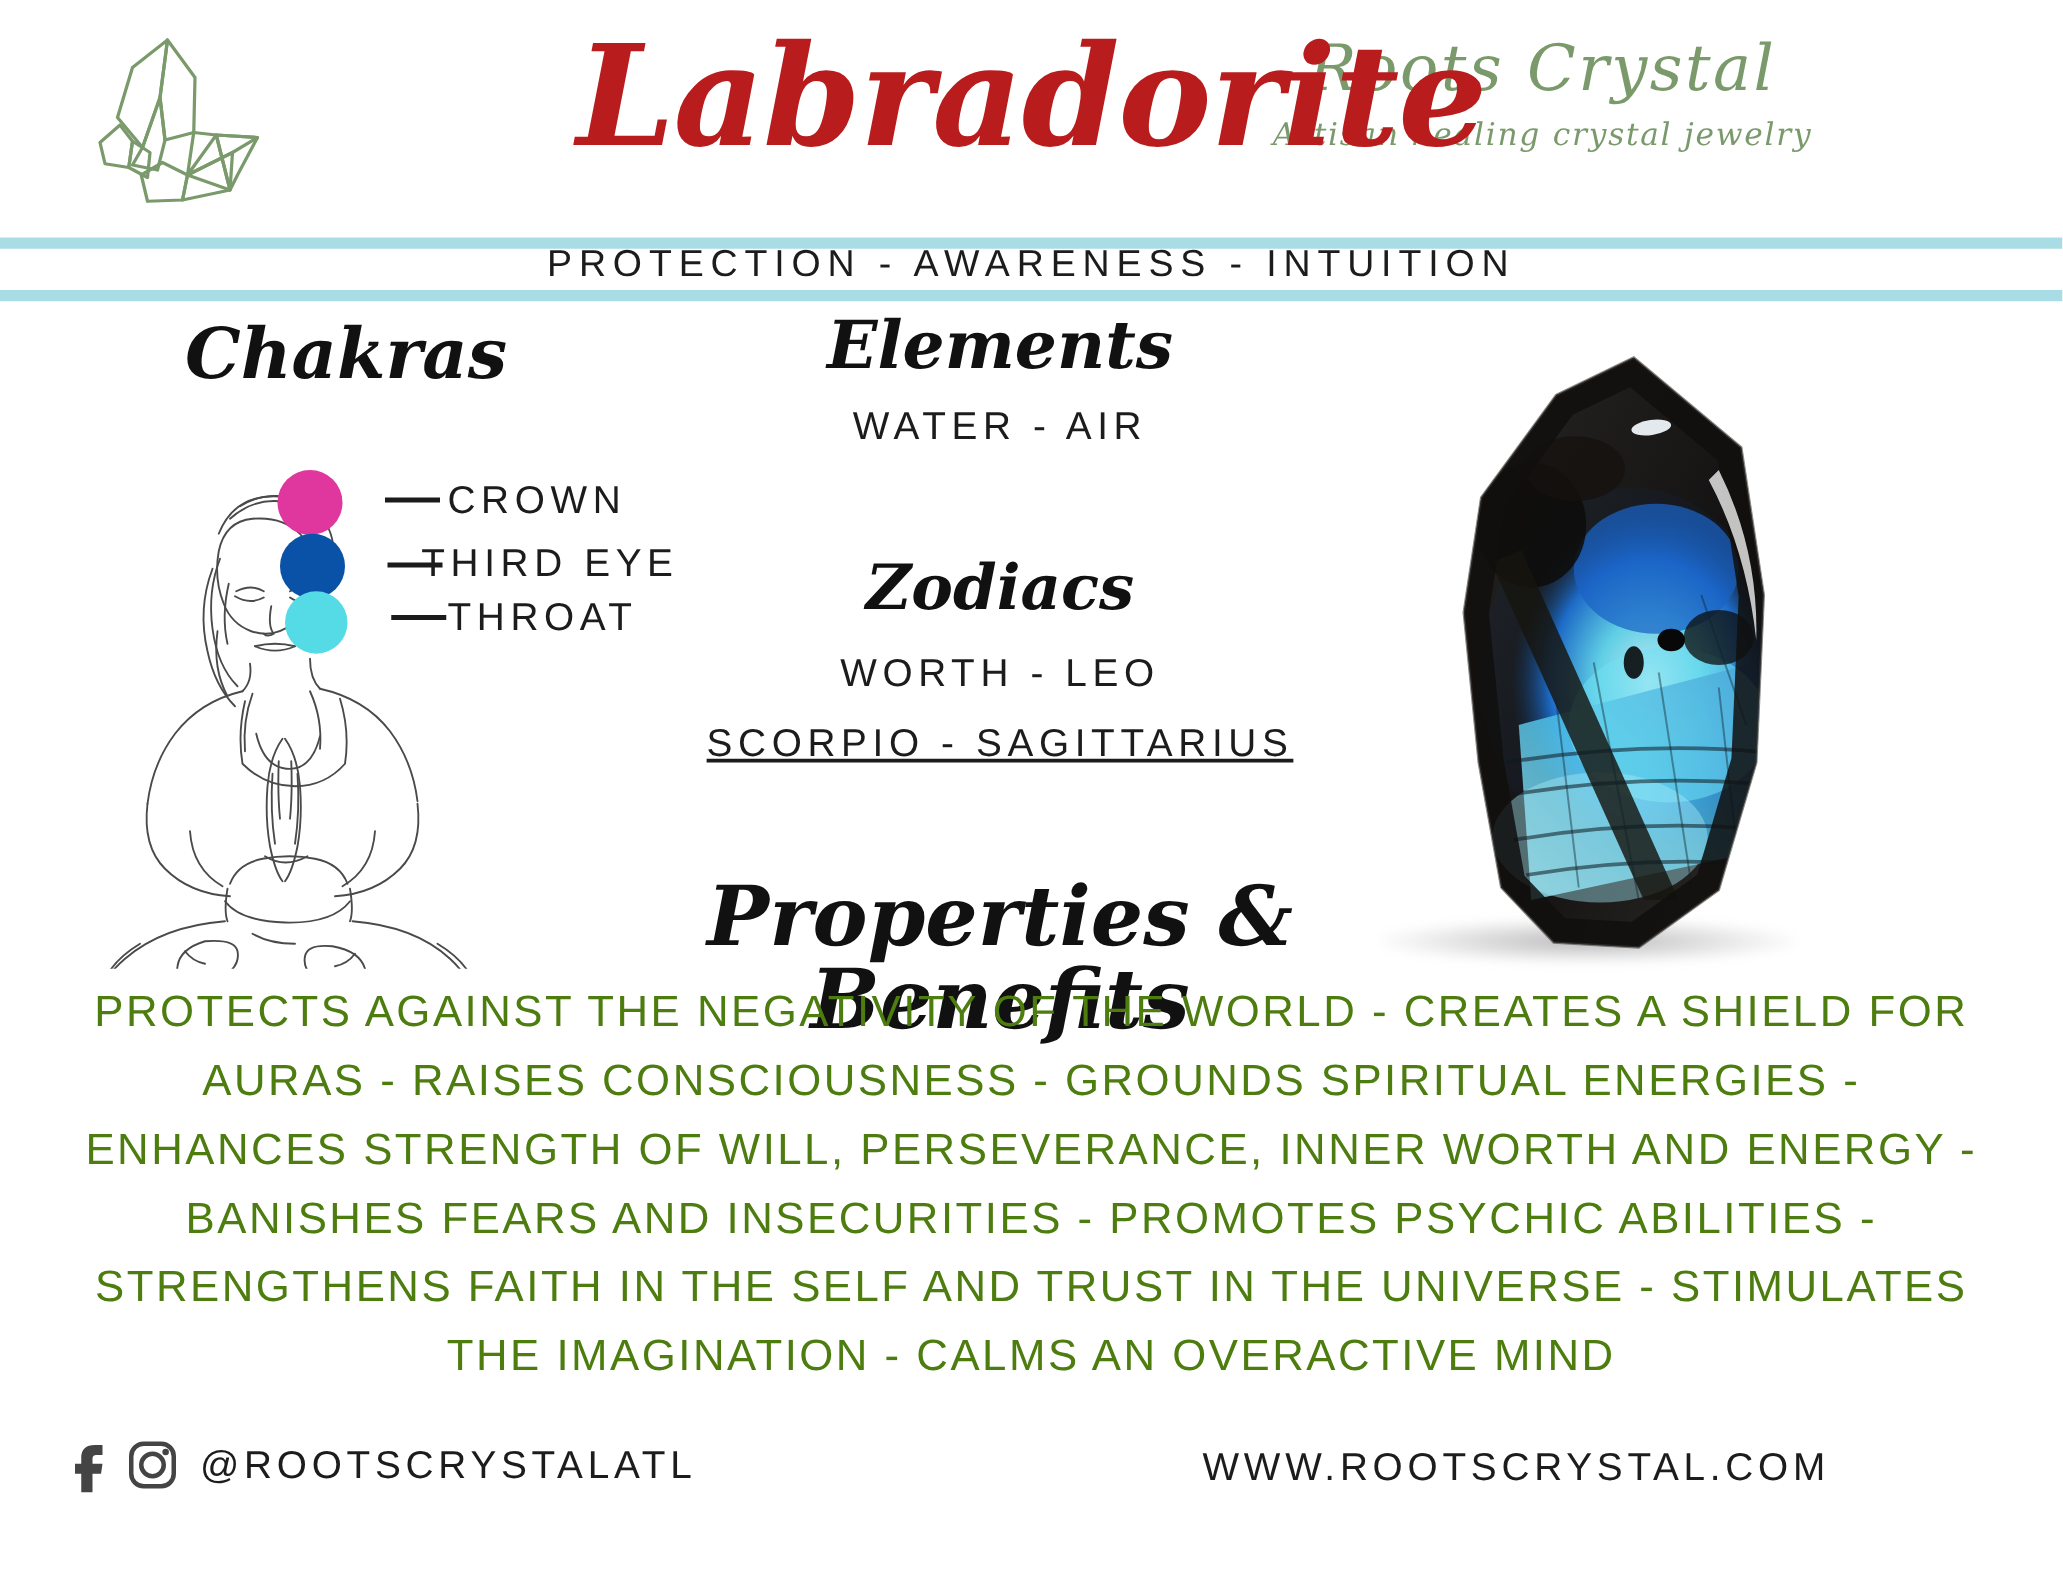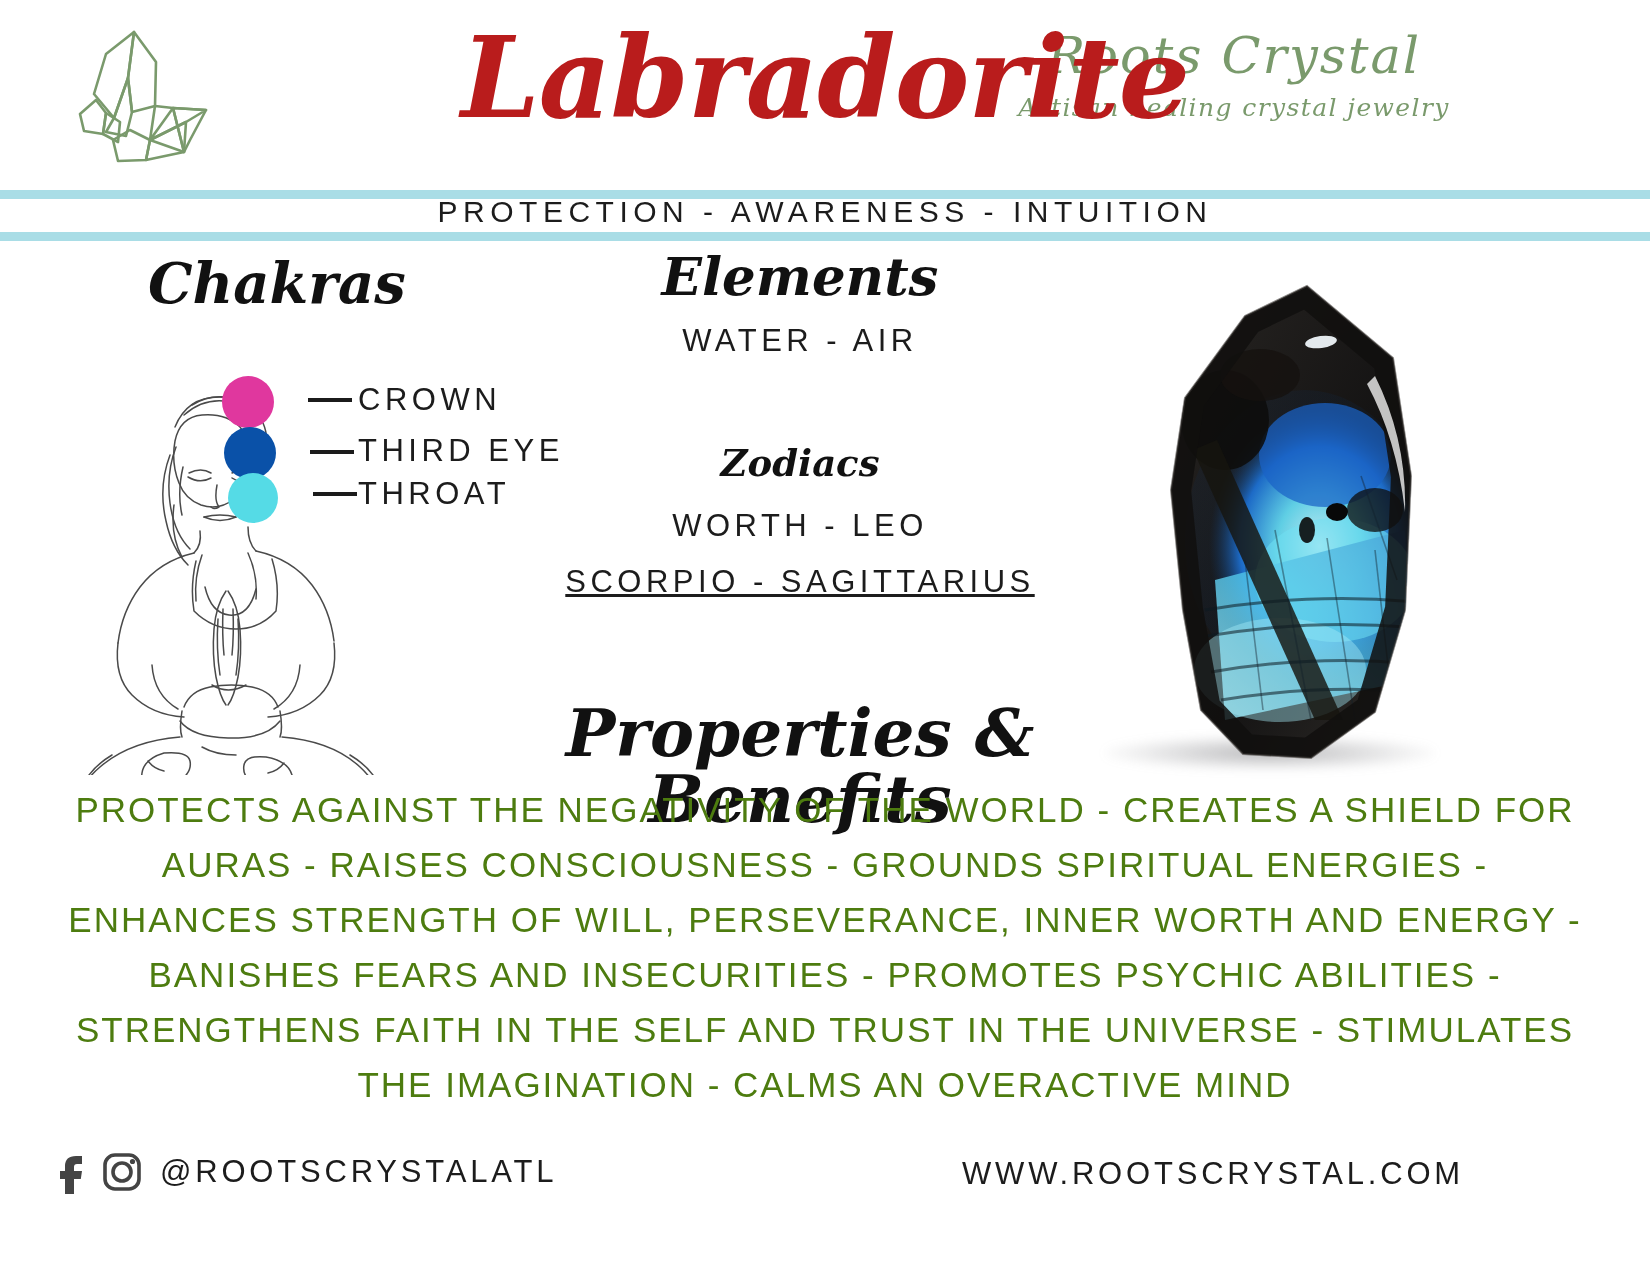--- a/index.html
+++ b/index.html
@@ -75,31 +75,31 @@
   .dot-throat { left:228px; top:473px; width:50px; height:50px; background:#55dbe6; }
   .leader { position:absolute; height:4px; background:#1b1b1b; }
   .leader-1 { left:308px; top:398px; width:44px; }
   .leader-2 { left:310px; top:450px; width:44px; }
   .leader-3 { left:313px; top:492px; width:44px; }
   .chakra-label {
     position:absolute; font-size:31px; letter-spacing:4.5px;
     font-weight:300; color:#1c1c1c; white-space:nowrap;
   }
   .lab-1 { left:358px; top:382px; }
-  .lab-2 { left:358px; top:433px; }
+  .lab-2 { left:337px; top:433px; }
   .lab-3 { left:358px; top:476px; }
 
   
   .mid-col { position:absolute; left:520px; top:250px; width:560px; text-align:center; }
   .elements-head { font-size:53px; line-height:1.0; }
   .plain-line {
     font-size:31px; letter-spacing:4.5px; font-weight:300; color:#1c1c1c;
     margin-top:20px; white-space:nowrap;
   }
-  .zodiacs-head { font-size:37px; margin-top:86px; line-height:1.0; }
+  .zodiacs-head { font-size:50px; margin-top:86px; line-height:1.0; }
   .zod-1 { margin-top:26px; }
   .zod-2 { margin-top:20px;text-decoration:underline; }
 
   
   .props-head {
     position:absolute; left:520px; top:700px; width:560px;
     text-align:center; font-size:66px; line-height:1.0;
   }
   .props-body {
     position:absolute; left:60px; top:782px; width:1530px;

